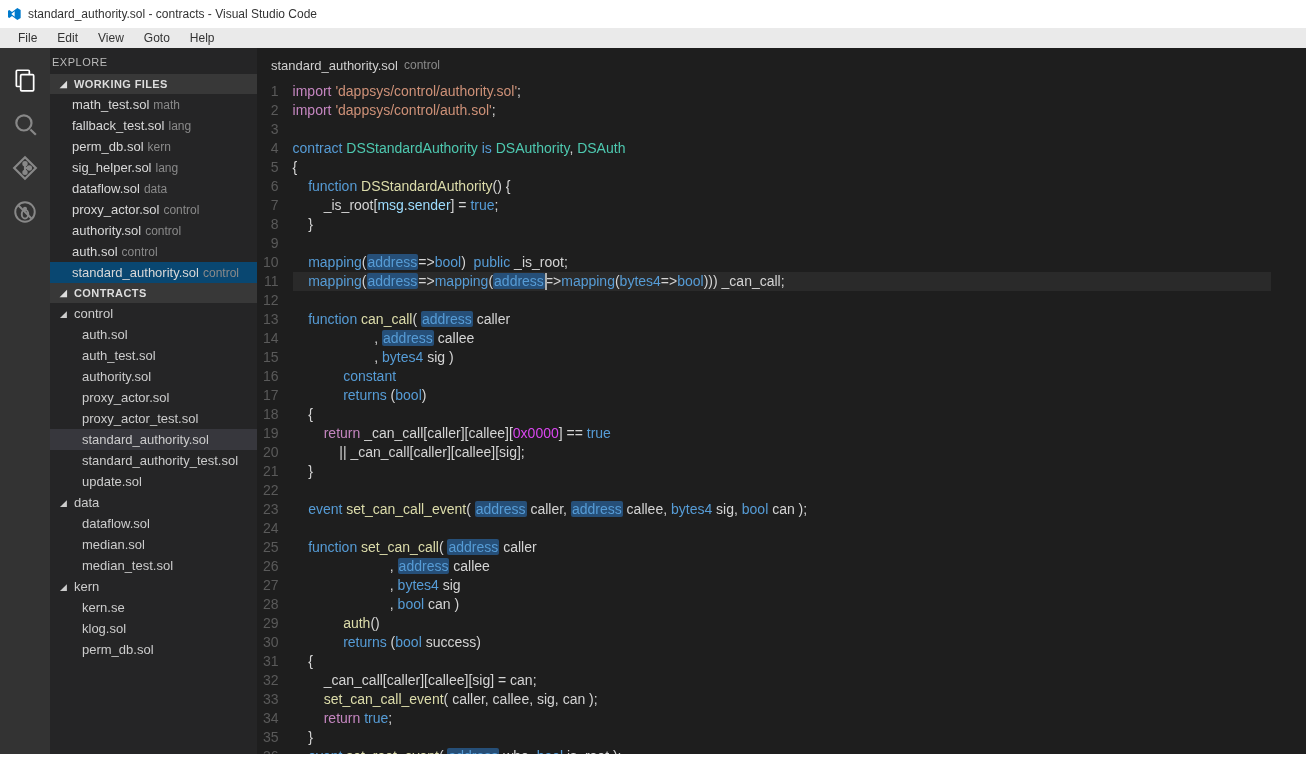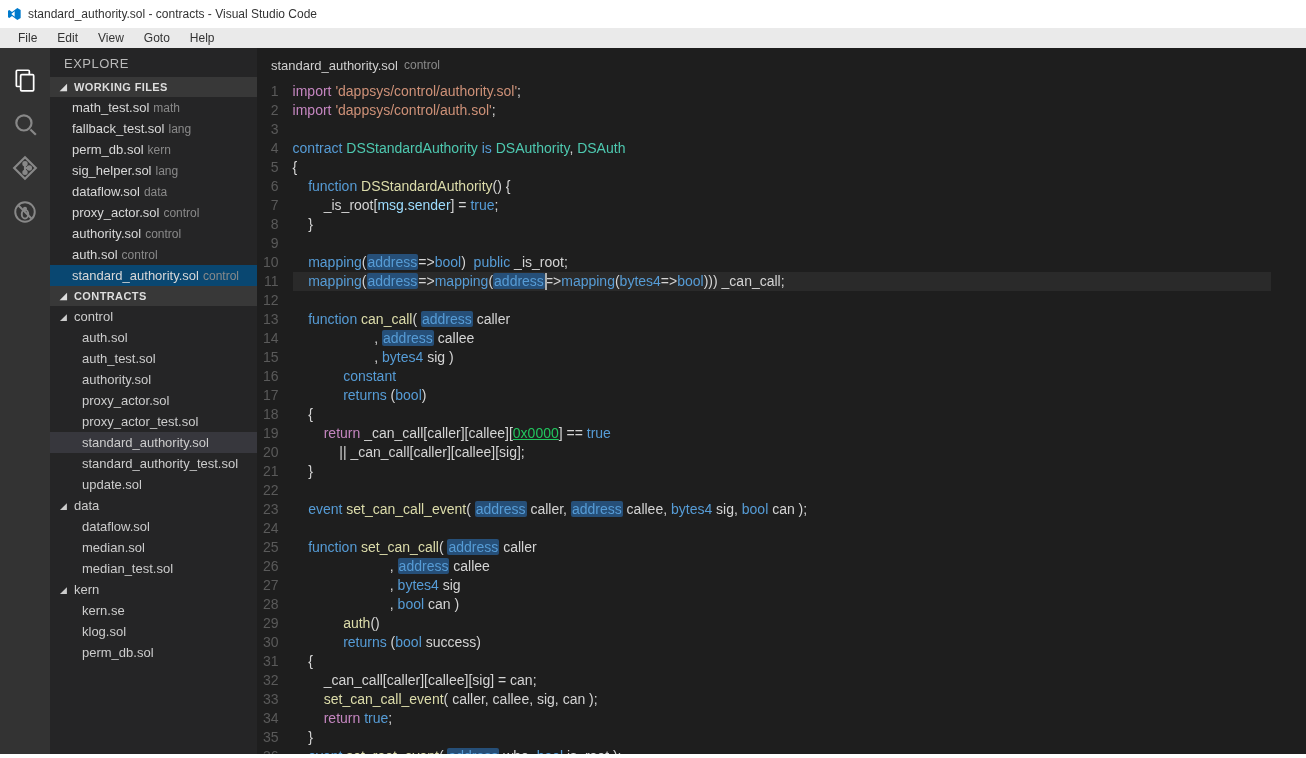--- a/index.html
+++ b/index.html
@@ -7,21 +7,21 @@
 .titlebar { height:28px; background:#fff; display:flex; align-items:center; padding-left:6px; font-size:12px; color:#333; }
 .titlebar svg { width:16px; height:16px; margin-right:6px; }
 .menubar { height:20px; background:#eaeaea; display:flex; align-items:center; padding:0 8px; font-size:12px; color:#333; }
 .menubar .mi { padding:2px 10px; cursor:default; }
 .workbench { display:flex; height:calc(100% - 52px); }
 .activitybar { width:50px; background:#333333; display:flex; flex-direction:column; align-items:center; padding-top:10px; }
 .activitybar .aicon { width:50px; height:44px; display:flex; align-items:center; justify-content:center; color:#888; cursor:pointer; }
 .activitybar .aicon.active { color:#fff; }
 .activitybar .aicon svg { width:26px; height:26px; }
 .sidebar { width:207px; background:#252526; color:#ccc; overflow:hidden; font-size:13px; }
-.section-title { padding:8px 14px 6px; color:#bababa; font-size:13px; letter-spacing:0.5px; }
+.section-title { padding:8px 2px 6px; color:#bababa; font-size:11px; letter-spacing:0.5px; }
 .section-header { background:#383838; color:#ddd; font-size:11px; padding:4px 10px; font-weight:bold; letter-spacing:0.4px; display:flex; align-items:center; cursor:pointer; }
 .section-header .tw { margin-right:4px; font-size:9px; display:inline-block; width:10px; }
 .file-item { padding:3px 10px 3px 22px; color:#d8d8d8; font-size:13px; cursor:pointer; white-space:nowrap; overflow:hidden; text-overflow:ellipsis; }
 .file-item.selected { background:#094771; }
 .file-item .dir { color:#8a8a8a; font-size:12px; margin-left:4px; }
 .folder-item { padding:3px 10px; color:#ccc; font-size:13px; cursor:pointer; display:flex; align-items:center; }
 .folder-item .tw { margin-right:4px; font-size:9px; width:10px; display:inline-block; }
 .tree-leaf { padding:3px 10px 3px 32px; color:#ccc; font-size:13px; cursor:pointer; white-space:nowrap; }
 .tree-leaf.selected { background:#37373d; }
 .editor { flex:1; background:#1e1e1e; display:flex; flex-direction:column; overflow:hidden; }
@@ -33,21 +33,21 @@
 .code { flex:1; color:#d4d4d4; white-space:pre; padding-right:35px; }
 .code .row { height:19px; position:relative; }
 .code .row.hl { background:#2a2a2a; }
 
 .k-p { color:#c586c0; }      
 .k-b { color:#569cd6; }      
 .str { color:#ce9178; }      
 .type { color:#4ec9b0; }     
 .fn  { color:#dcdcaa; }      
 .prop{ color:#9cdcfe; }      
-.num { color:#22c55e;text-decoration:underline; }      
+.num { color:#d946ef; }      
 .sel-hl { background:#264f78; padding:0 1px; border-radius:2px; }
 .cursor { position:absolute; width:2px; height:17px; background:#aeafad; top:1px; }
 </style>
 </head>
 <body>
 
 <div class="titlebar">
   <svg viewBox="0 0 24 24">
       <path fill="#007acc" d="M17 3l5 3v12l-5 3-8-6-4 3-2-1V7l2-1 4 3 8-6zM8 12l5 4V8l-5 4z"></path>
     </svg>

